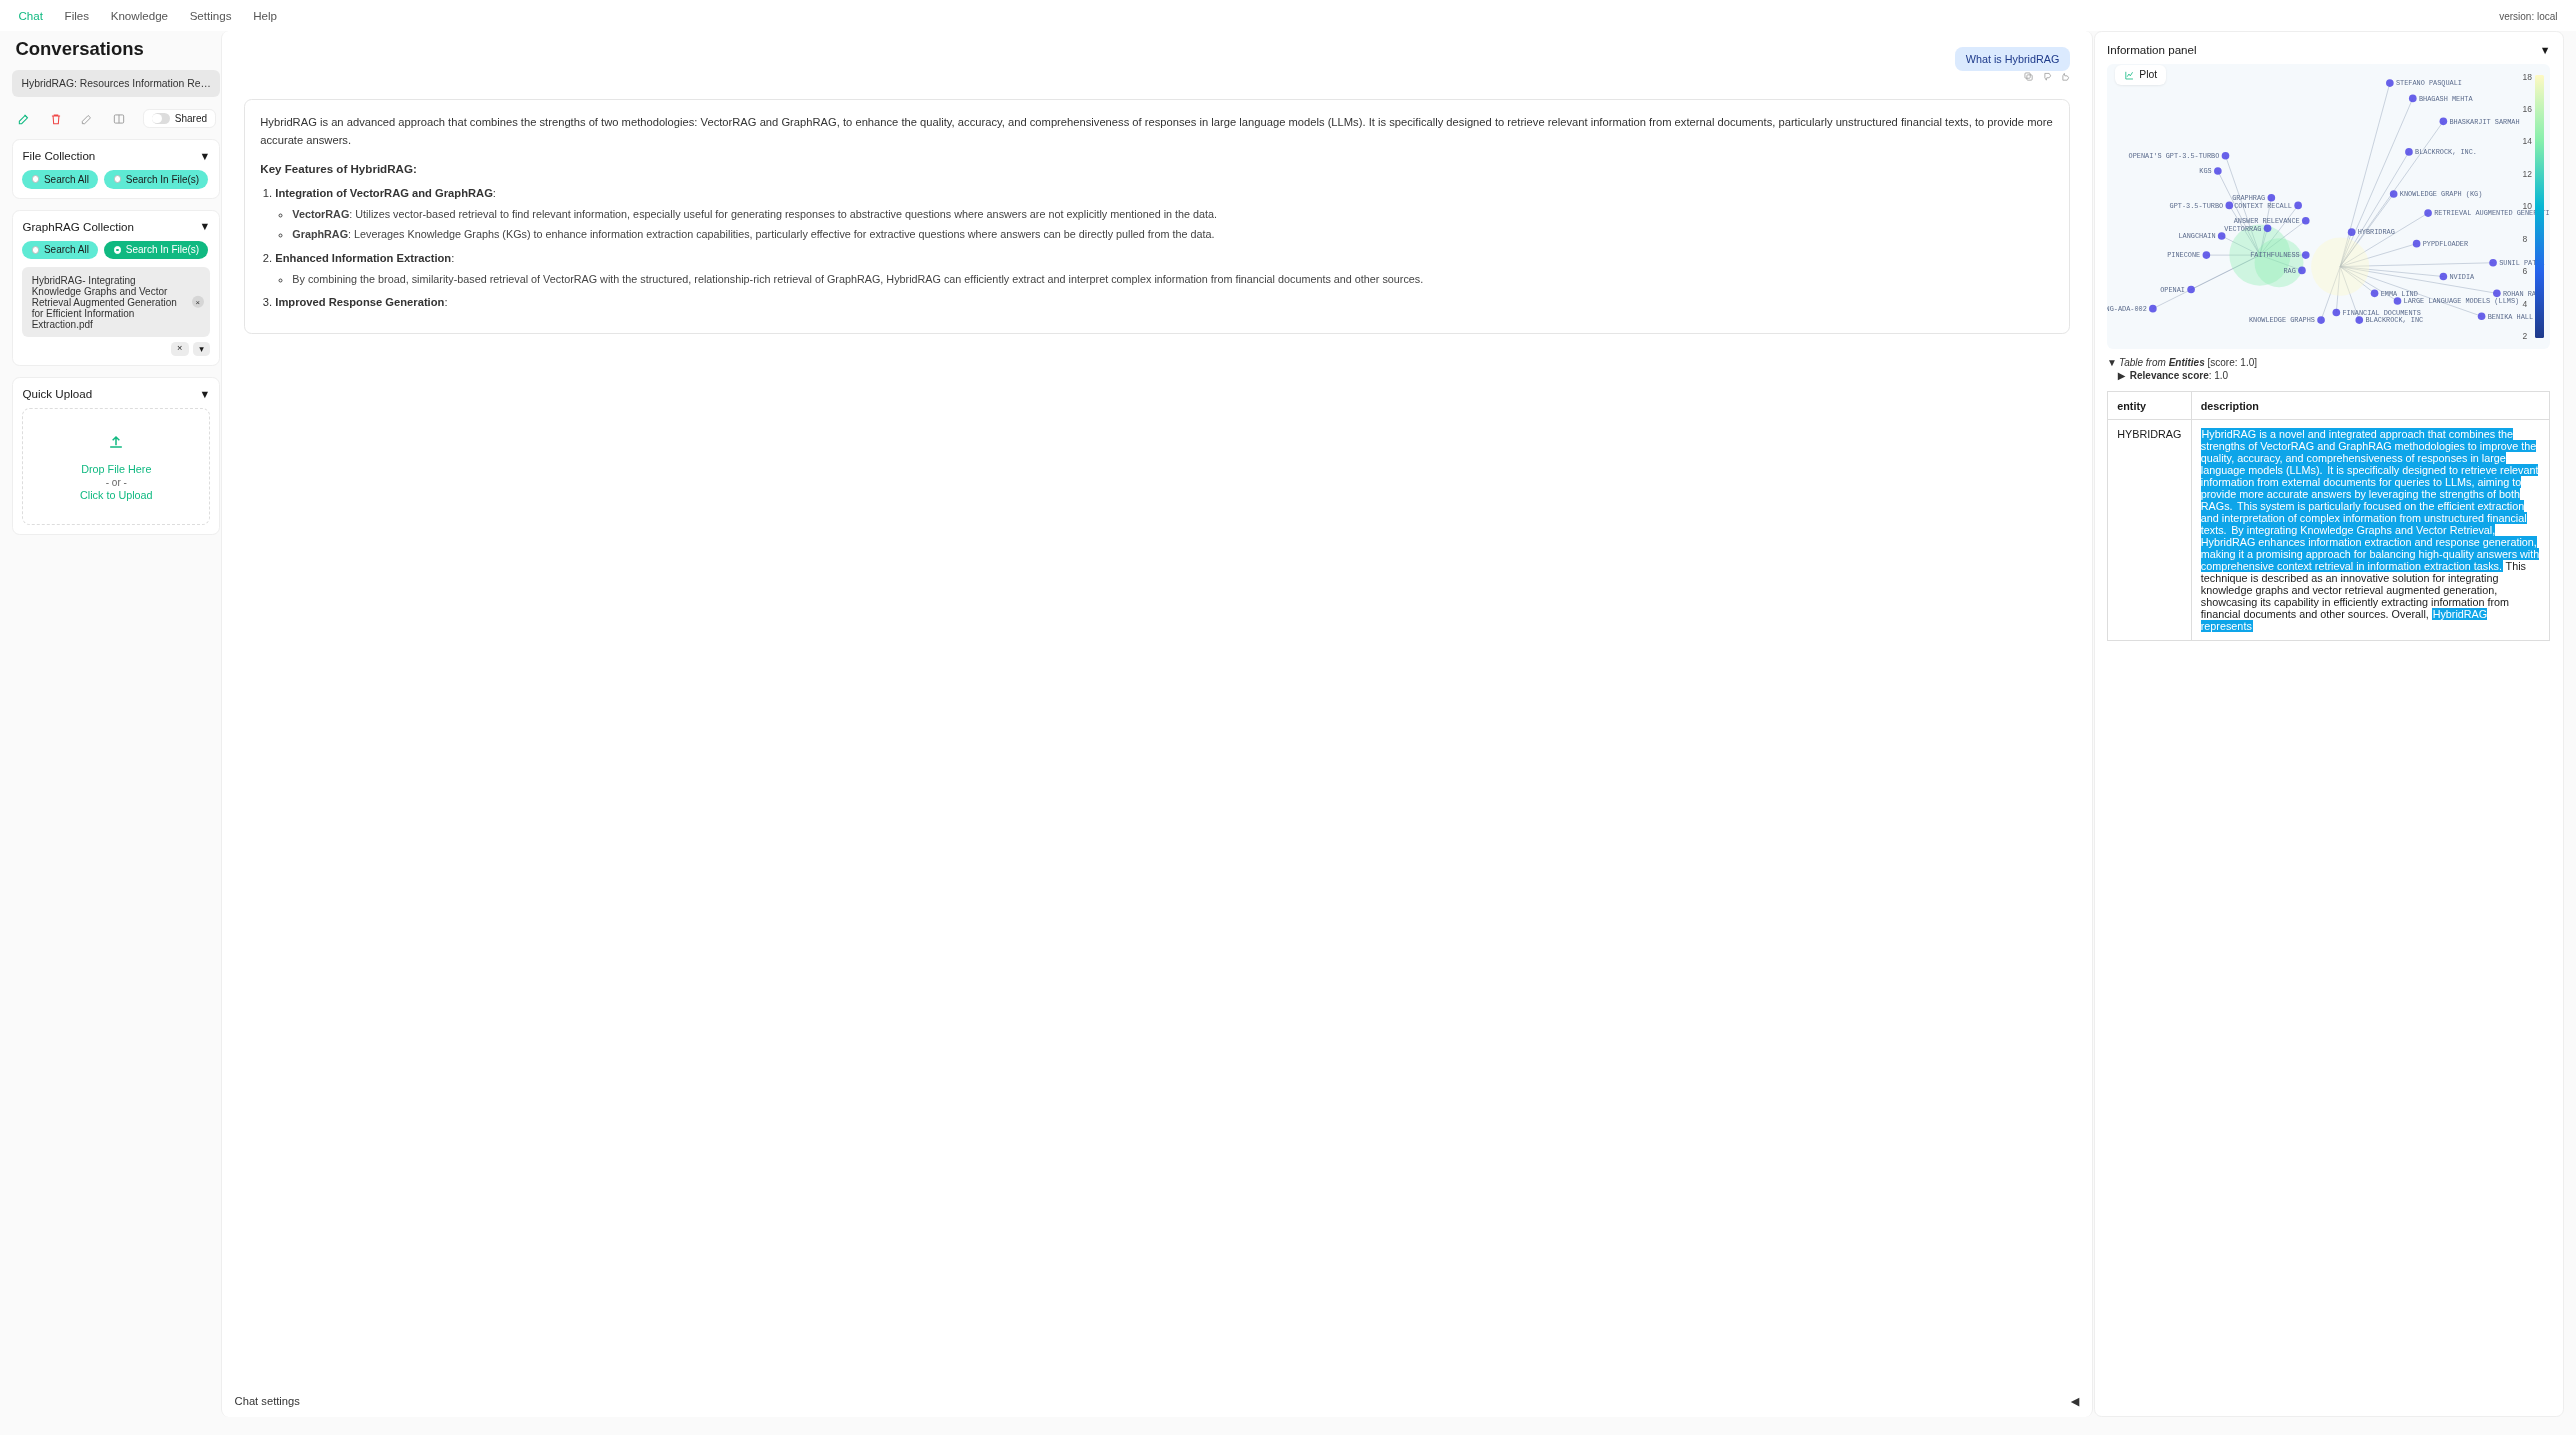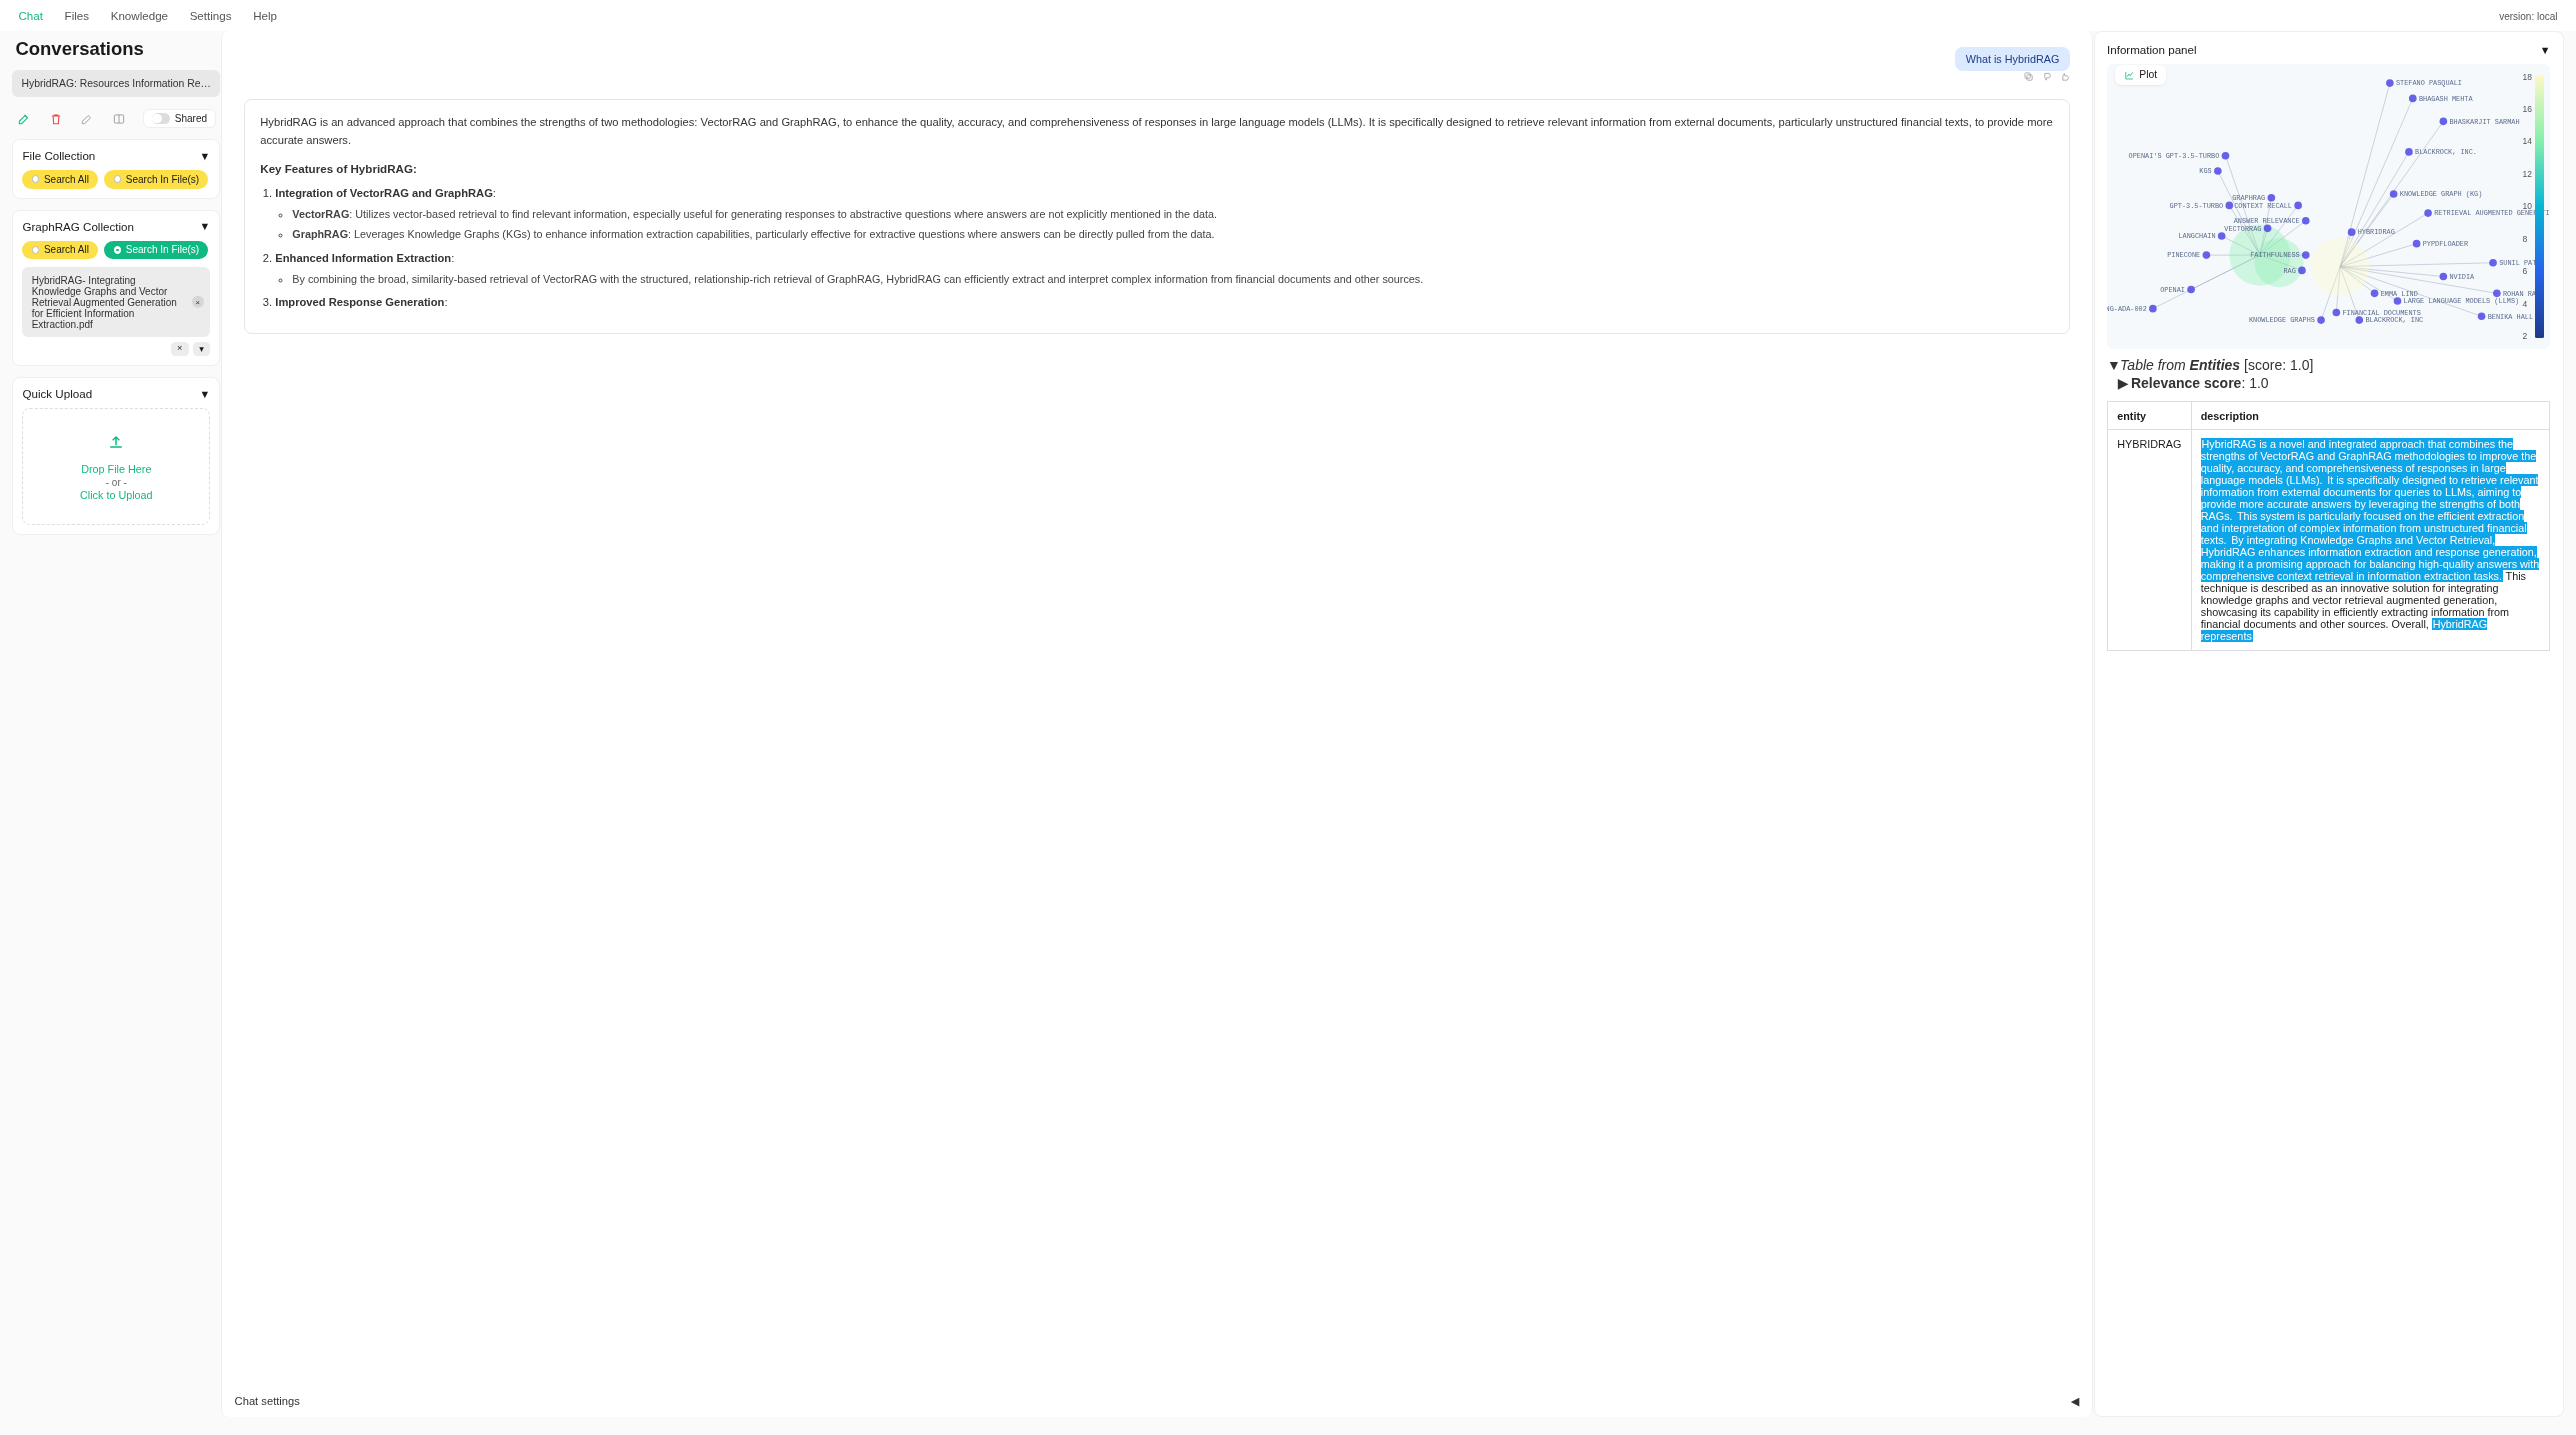--- a/index.html
+++ b/index.html
@@ -39,21 +39,21 @@
 
 .panel {
   background: #fff; border: 0.8px solid #eee; border-radius: 7.7px;
   padding: 9.2px; margin-bottom: 10.8px;
 }
 .panel-header { display:flex; justify-content:space-between; align-items:center; margin-bottom:7.7px; font-size:11.6px; font-weight:500;}
 .chev { font-size: 10.8px; }
 .pill-row { display:flex; gap:6.2px; flex-wrap:wrap;}
 .pill {
   display:inline-flex; align-items:center; gap:4.6px;
-  background:#fde047; border-radius:12.3px; padding:3.9px 9.2px; font-size:10px;
+  background:#5eead4; border-radius:12.3px; padding:3.9px 9.2px; font-size:10px;
   cursor:pointer;
 }
 .pill .dot { width:7.7px; height:7.7px; border-radius:50%; background:#fff; border:1.2px solid #bbb; }
 .pill.active { background:#10b981; color:#fff; }
 .pill.active .dot { background:#fff; border-color:#fff; position:relative;}
 .pill.active .dot::after { content:""; position:absolute; inset:1.5px; background:#10b981; border-radius:50%;}
 
 .file-chip {
   background:#ececec; border-radius:6.2px; padding:7.7px 23px 7.7px 9.2px;
   font-size:10px; color:#333; margin-top:7.7px; position:relative;
@@ -113,21 +113,21 @@
 .plot-btn {
   position:absolute; top:1px; left:7.7px; background:#fff; border-radius:6.2px;
   padding:4.6px 9.2px; display:flex; align-items:center; gap:4.6px; font-size:10.4px;
   box-shadow:0 0.8px 2.3px rgba(0,0,0,.08);
 }
 .plot-svg { position:absolute; inset:0; }
 .colorbar { position:absolute; right:6.2px; top:10.8px; bottom:10.8px; width:9.2px;
   background:linear-gradient(to top,#1e3a8a,#2563eb,#06b6d4,#86efac,#fef9c3); border-radius:1.5px;}
 .cb-ticks { position:absolute; right:18.5px; top:7.7px; bottom:7.7px; display:flex; flex-direction:column; justify-content:space-between; font-size:8.5px; color:#555;}
 
-.meta-rows { margin-top:7.7px; font-size:14px; }
+.meta-rows { margin-top:7.7px; font-size:10px; }
 .meta-rows .row { margin:2.3px 0; color:#333; }
 .meta-rows .tri { display:inline-block; width:9.2px; }
 
 table.ent {
   width:100%; border-collapse:collapse; margin-top:10px; font-size:10.8px;
 }
 table.ent th, table.ent td { border:0.8px solid #ddd; padding:7.7px 9.2px; text-align:left; vertical-align:top;}
 table.ent th { font-weight:600; background:#fff;}
 .hl { background:#0ea5e9; color:#fff; padding:0 0.8px; }
 

